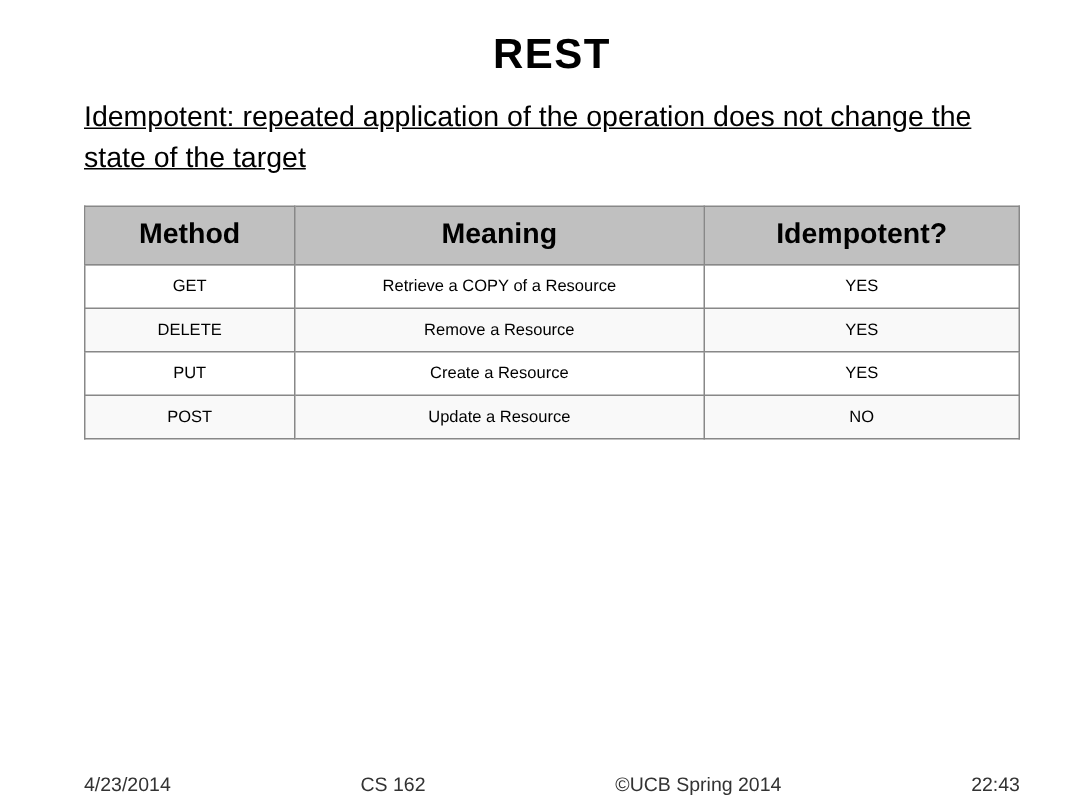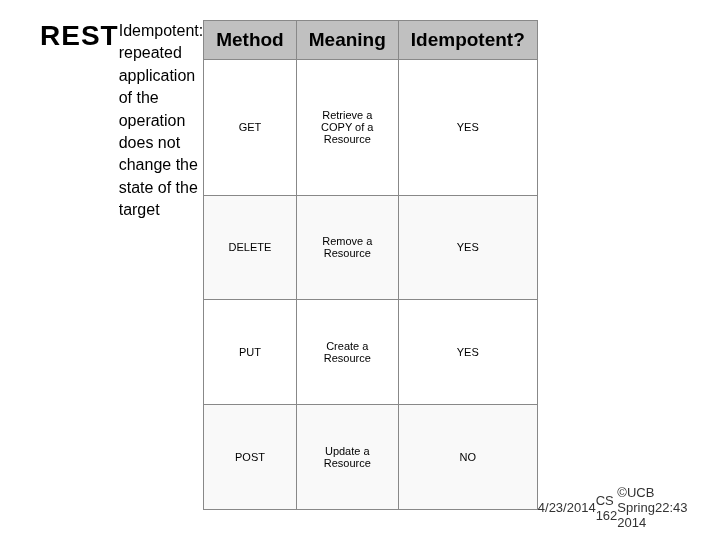--- a/index.html
+++ b/index.html
@@ -14,37 +14,38 @@
       background: #ffffff;
       font-family: Arial, sans-serif;
       font-size: 15px;
       color: #000000;
       overflow: hidden;
     }
 
     .page {
       width: 720px;
       height: 540px;
-      padding: 20px 40px 10px 40px;
+      padding: 20px 40px 10px 56px;
       display: flex;
-      flex-direction: row;
+      flex-direction: column;
     }
 
     .title {
       text-align: center;
       font-size: 28px;
       font-weight: bold;
       margin-bottom: 14px;
       letter-spacing: 1px;
     }
 
     .description {
-      font-size: 16px;
+      font-size: 19px;
       margin-bottom: 18px;
       line-height: 1.4;
+      text-decoration: underline;
     }
 
     table {
       width: 100%;
       border-collapse: collapse;
       margin-bottom: 20px;
     }
 
     th {
       background-color: #c0c0c0;
@@ -61,21 +62,21 @@
       text-align: center;
       font-size: 11px;
     }
 
     tr:nth-child(even) td {
       background-color: #f9f9f9;
     }
 
     .footer {
       display: flex;
-      justify-content: flex-start;
+      justify-content: space-between;
       align-items: center;
       margin-top: auto;
       font-size: 13px;
       color: #333333;
       border-top: none;
       padding-top: 4px;
     }
   </style>
 </head>
 <body>

